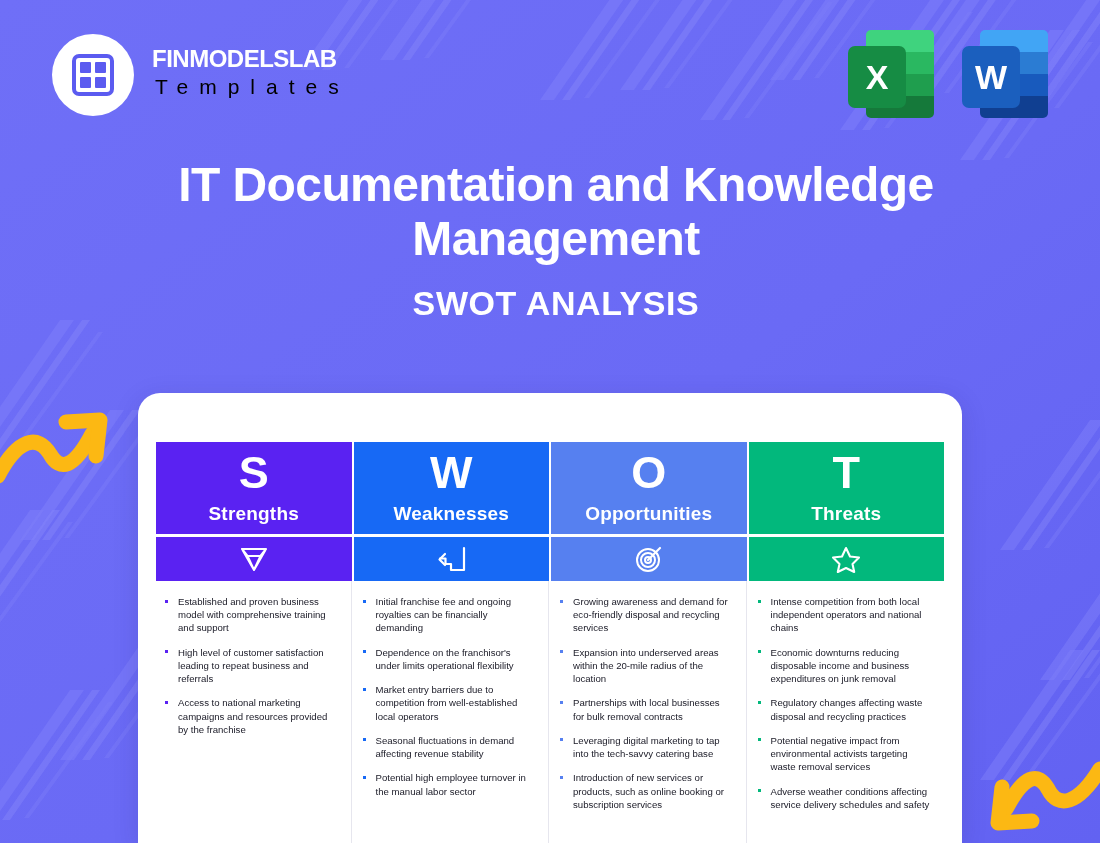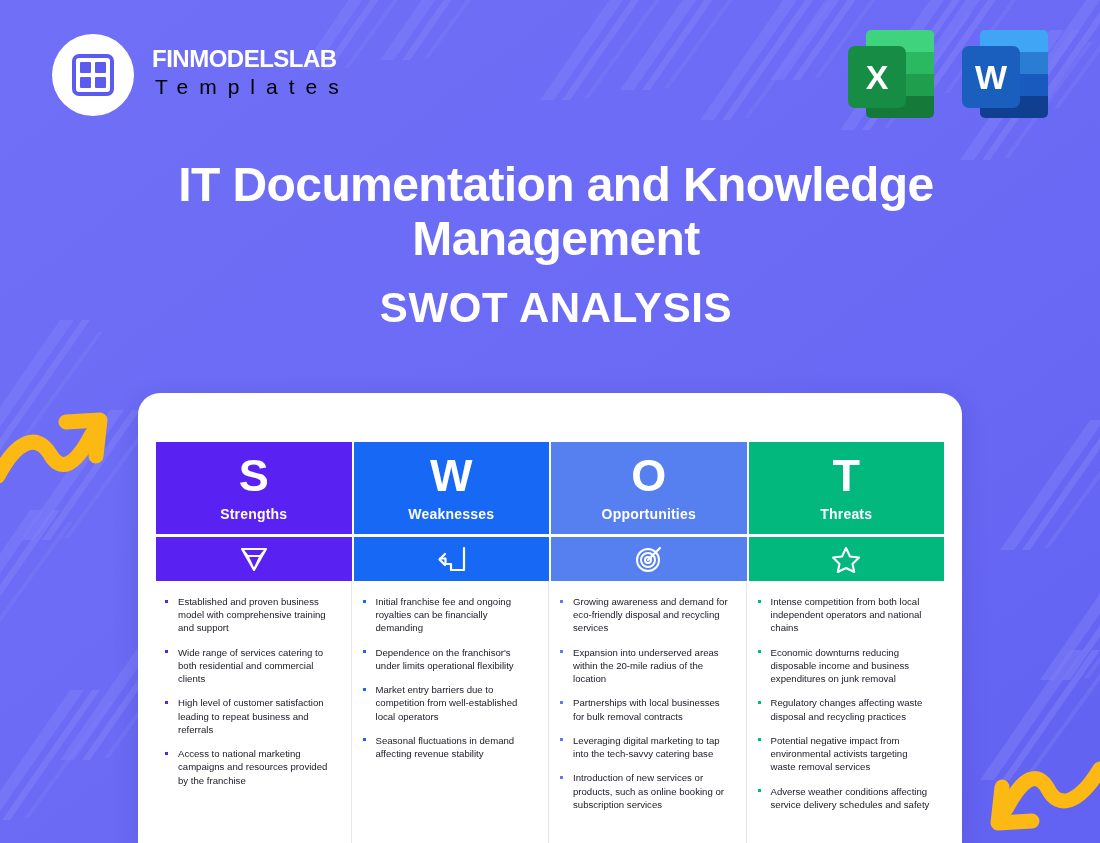--- a/index.html
+++ b/index.html
@@ -73,21 +73,21 @@
 
   
   #titles{
     position:absolute; left:0; right:0; top:158px; z-index:5; text-align:center;padding-left:12px;
   }
   #main-title{
     color:#fff;font-size:48px;font-weight:bold;line-height:1.13;
     letter-spacing:-0.6px; padding:0 110px;
   }
   #sub-title{
-    color:#fff;font-size:42px;font-weight:bold;letter-spacing:0.6px;
+    color:#fff;font-size:34px;font-weight:bold;letter-spacing:0.6px;
     margin-top:18px;
   }
 
   
   .deco-arrow{ position:absolute; z-index:4; }
   #arrow-left{ left:-8px; top:398px; }
   #arrow-right{ right:-6px; top:755px; }
 
   
   #swot-card{
@@ -102,21 +102,21 @@
     display:grid; grid-template-columns:repeat(4,1fr);
     column-gap:2px;
   }
   .swot-col{ display:flex; flex-direction:column; min-width:0; }
 
   .col-head{
     height:92px; display:flex; flex-direction:column;
     align-items:center; justify-content:center; color:#fff;
   }
   .col-letter{ font-size:45px; font-weight:bold; line-height:0.98; }
-  .col-name{ font-size:14px; font-weight:bold; margin-top:7px; letter-spacing:.2px;}
+  .col-name{ font-size:19px; font-weight:bold; margin-top:7px; letter-spacing:.2px;}
   .col-icon-bar{
     height:44px; margin-top:3px; display:flex;align-items:center;justify-content:center;
   }
   .col-body{
     flex:1; padding:14px 13px 0 6px; border-right:1px solid #e6e6ee;
     position:relative;
   }
   .swot-col:last-child .col-body{ border-right:none; }
   .col-body ul{ list-style:none; }
   .col-body li{
@@ -231,21 +231,20 @@
         <div class="col-name">Strengths</div>
       </div>
       <div class="col-icon-bar" style="background:#5a22f2">
         <svg width="30" height="28" viewBox="0 0 30 28">
           <path d="M3 4 L27 4 L15 25 Z M3 4 L8.5 11 L21.5 11 L27 4 M8.5 11 L15 25 L21.5 11" fill="none" stroke="#fff" stroke-width="2.1" stroke-linejoin="round"></path>
         </svg>
       </div>
       <div class="col-body">
         <ul>
           <li>Established and proven business model with comprehensive training and support</li>
-          <li>Wide range of services catering to both residential and commercial clients</li>
           <li>High level of customer satisfaction leading to repeat business and referrals</li>
           <li>Access to national marketing campaigns and resources provided by the franchise</li>
         </ul>
       </div>
     </div>
 
     <div class="swot-col c1">
       <div class="col-head" style="background:#1769f5">
         <div class="col-letter">W</div>
         <div class="col-name">Weaknesses</div>
@@ -255,20 +254,21 @@
           <path d="M29 3 L29 25 L16 25 L16 19 L10.5 19 L10.5 13.5 L5 13.5" fill="none" stroke="#fff" stroke-width="2.2" stroke-linejoin="round" stroke-linecap="round"></path>
           <path d="M10 9 L4.5 14.5 L10 20" fill="none" stroke="#fff" stroke-width="2.2" stroke-linejoin="round" stroke-linecap="round"></path>
         </svg>
       </div>
       <div class="col-body">
         <ul>
           <li>Initial franchise fee and ongoing royalties can be financially demanding</li>
           <li>Dependence on the franchisor's under limits operational flexibility</li>
           <li>Market entry barriers due to competition from well-established local operators</li>
           <li>Seasonal fluctuations in demand affecting revenue stability</li>
+          <li>Potential high employee turnover in the manual labor sector</li>
         </ul>
       </div>
     </div>
 
     <div class="swot-col c2">
       <div class="col-head" style="background:#5680f0">
         <div class="col-letter">O</div>
         <div class="col-name">Opportunities</div>
       </div>
       <div class="col-icon-bar" style="background:#5680f0">

